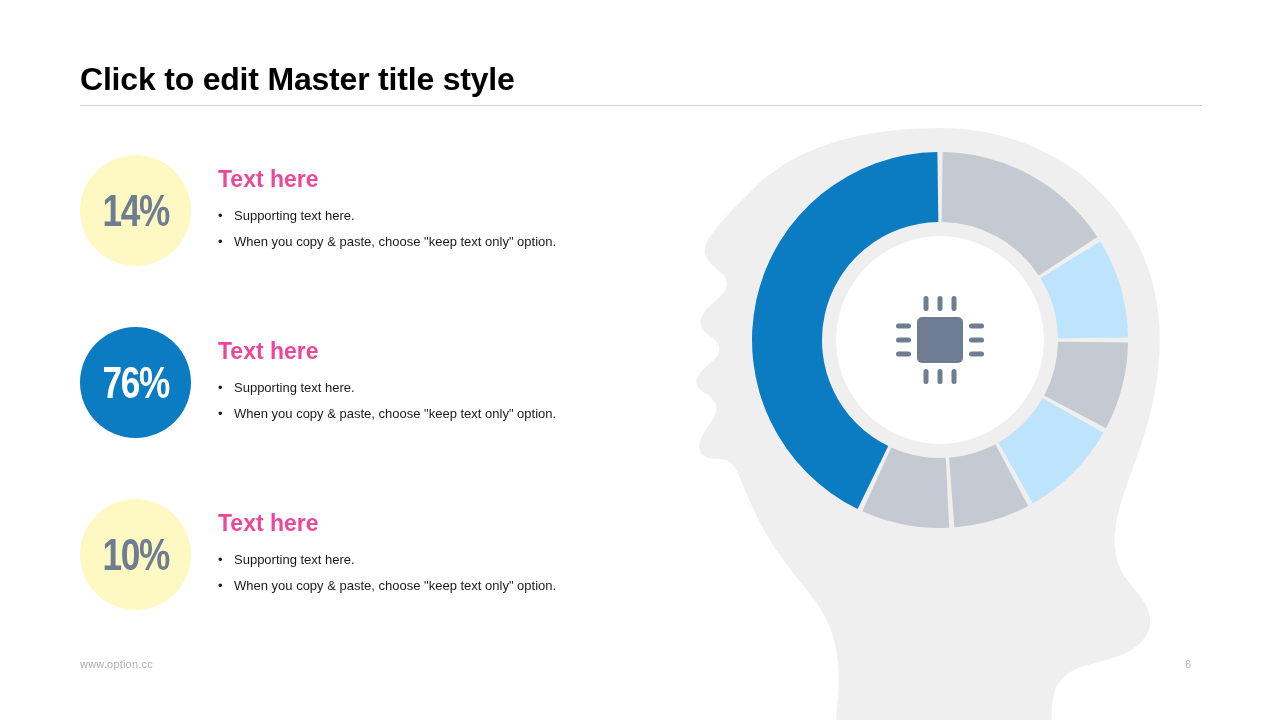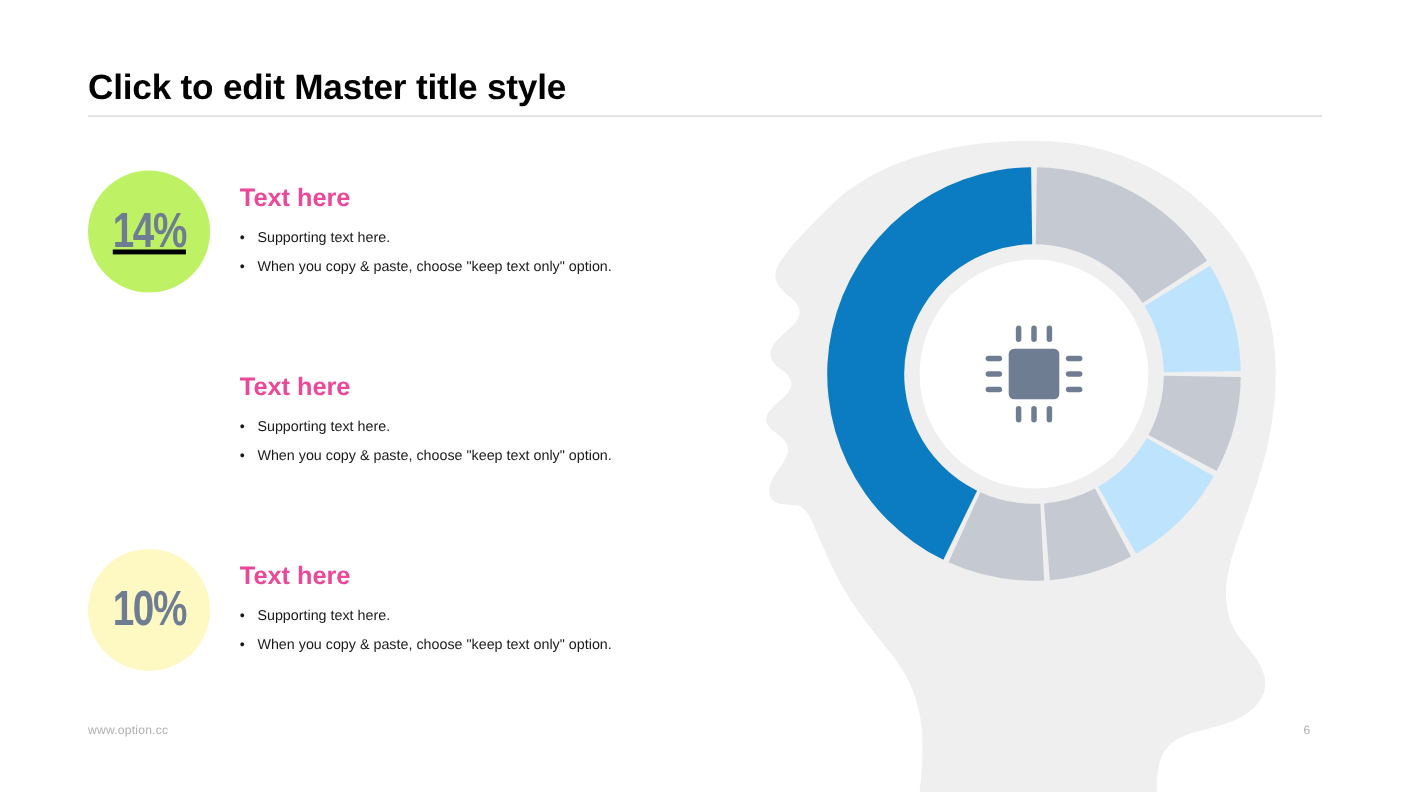--- a/index.html
+++ b/index.html
@@ -220,37 +220,40 @@
       </g>
     </svg>
   </div>
 
   <div id="title-block">
     <div id="page-title">Click to edit Master title style</div>
   </div>
   <div id="title-rule"></div>
 
   <div class="item-row r0">
-    <div class="pct-circle" style="background:#bef264;text-decoration:underline;">
+    <div class="pct-circle" style="background:#fef9c3;">
       <span class="pct-text" style="color:#6F7D92;">14%</span>
     </div>
     <div class="item-text">
       <div class="item-heading">Text here</div>
       <div class="bullet-line">
         <span class="bullet-dot">•</span>
         <span class="bullet-txt">Supporting text here.</span>
       </div>
       <div class="bullet-line">
         <span class="bullet-dot">•</span>
         <span class="bullet-txt">When you copy &amp; paste, choose "keep text only" option.</span>
       </div>
     </div>
   </div>
 
   <div class="item-row r1">
+    <div class="pct-circle" style="background:#0B7CC1;">
+      <span class="pct-text" style="color:#FFFFFF;">76%</span>
+    </div>
     <div class="item-text">
       <div class="item-heading">Text here</div>
       <div class="bullet-line">
         <span class="bullet-dot">•</span>
         <span class="bullet-txt">Supporting text here.</span>
       </div>
       <div class="bullet-line">
         <span class="bullet-dot">•</span>
         <span class="bullet-txt">When you copy &amp; paste, choose "keep text only" option.</span>
       </div>

